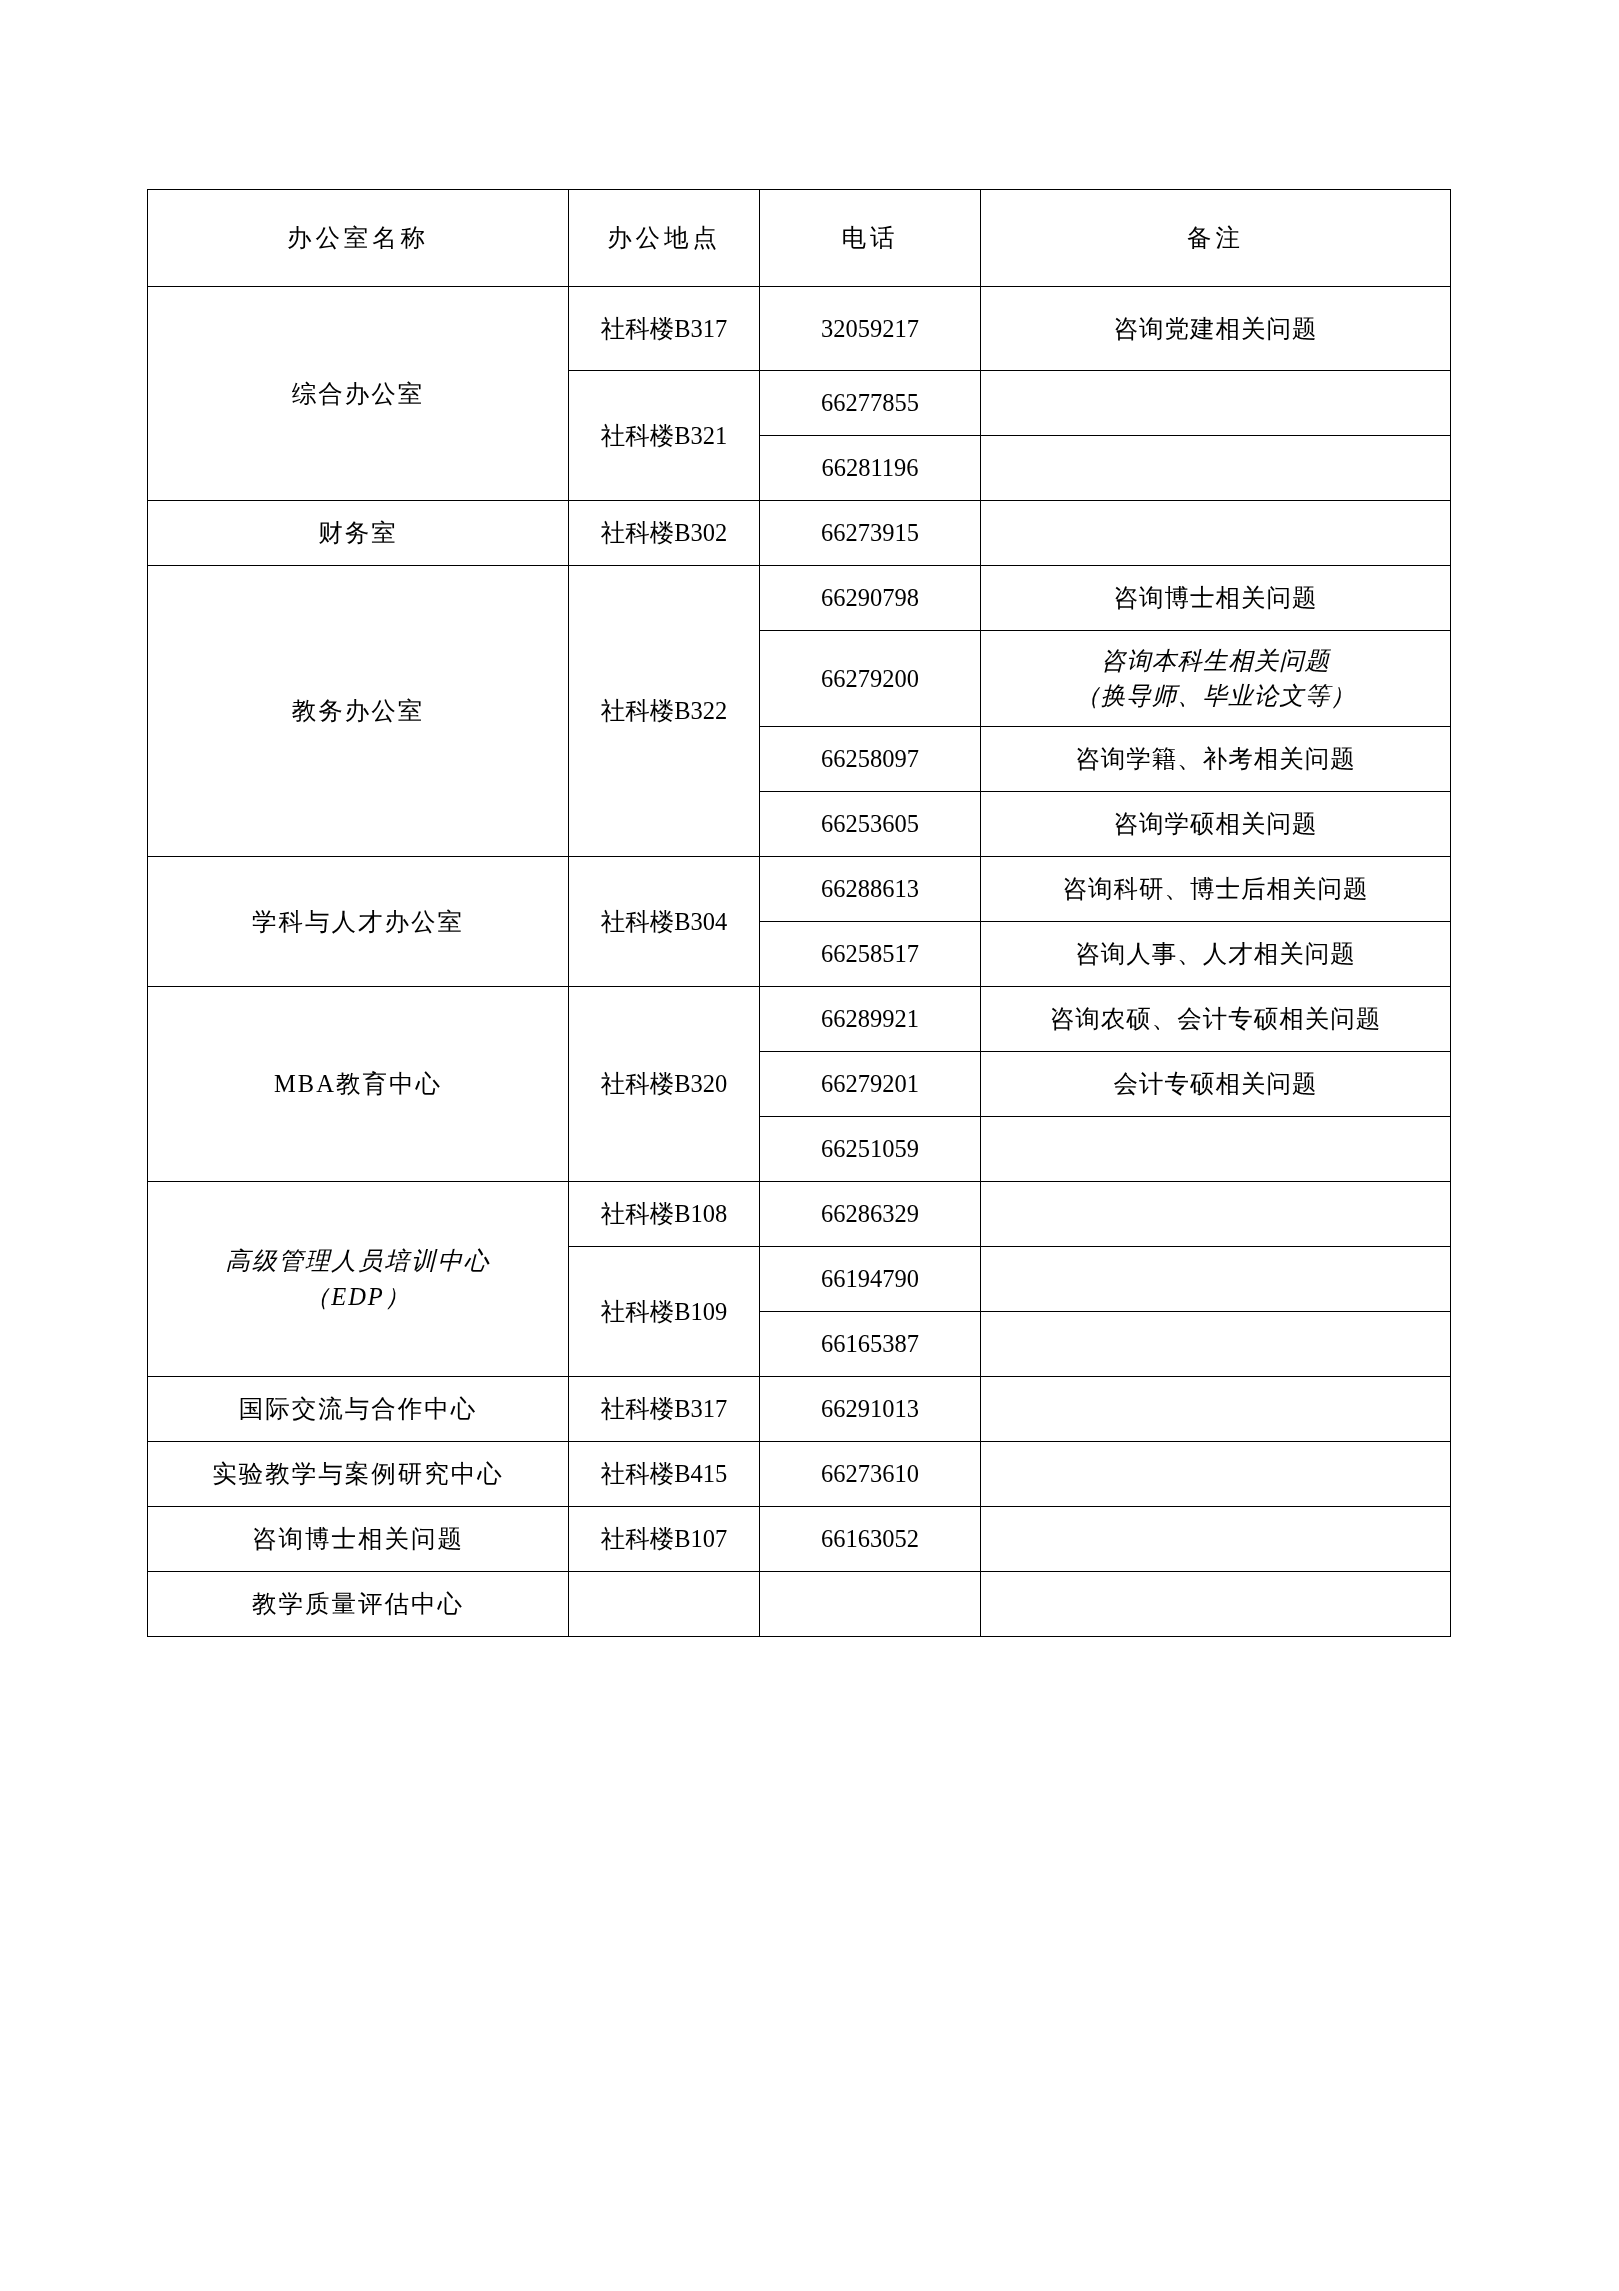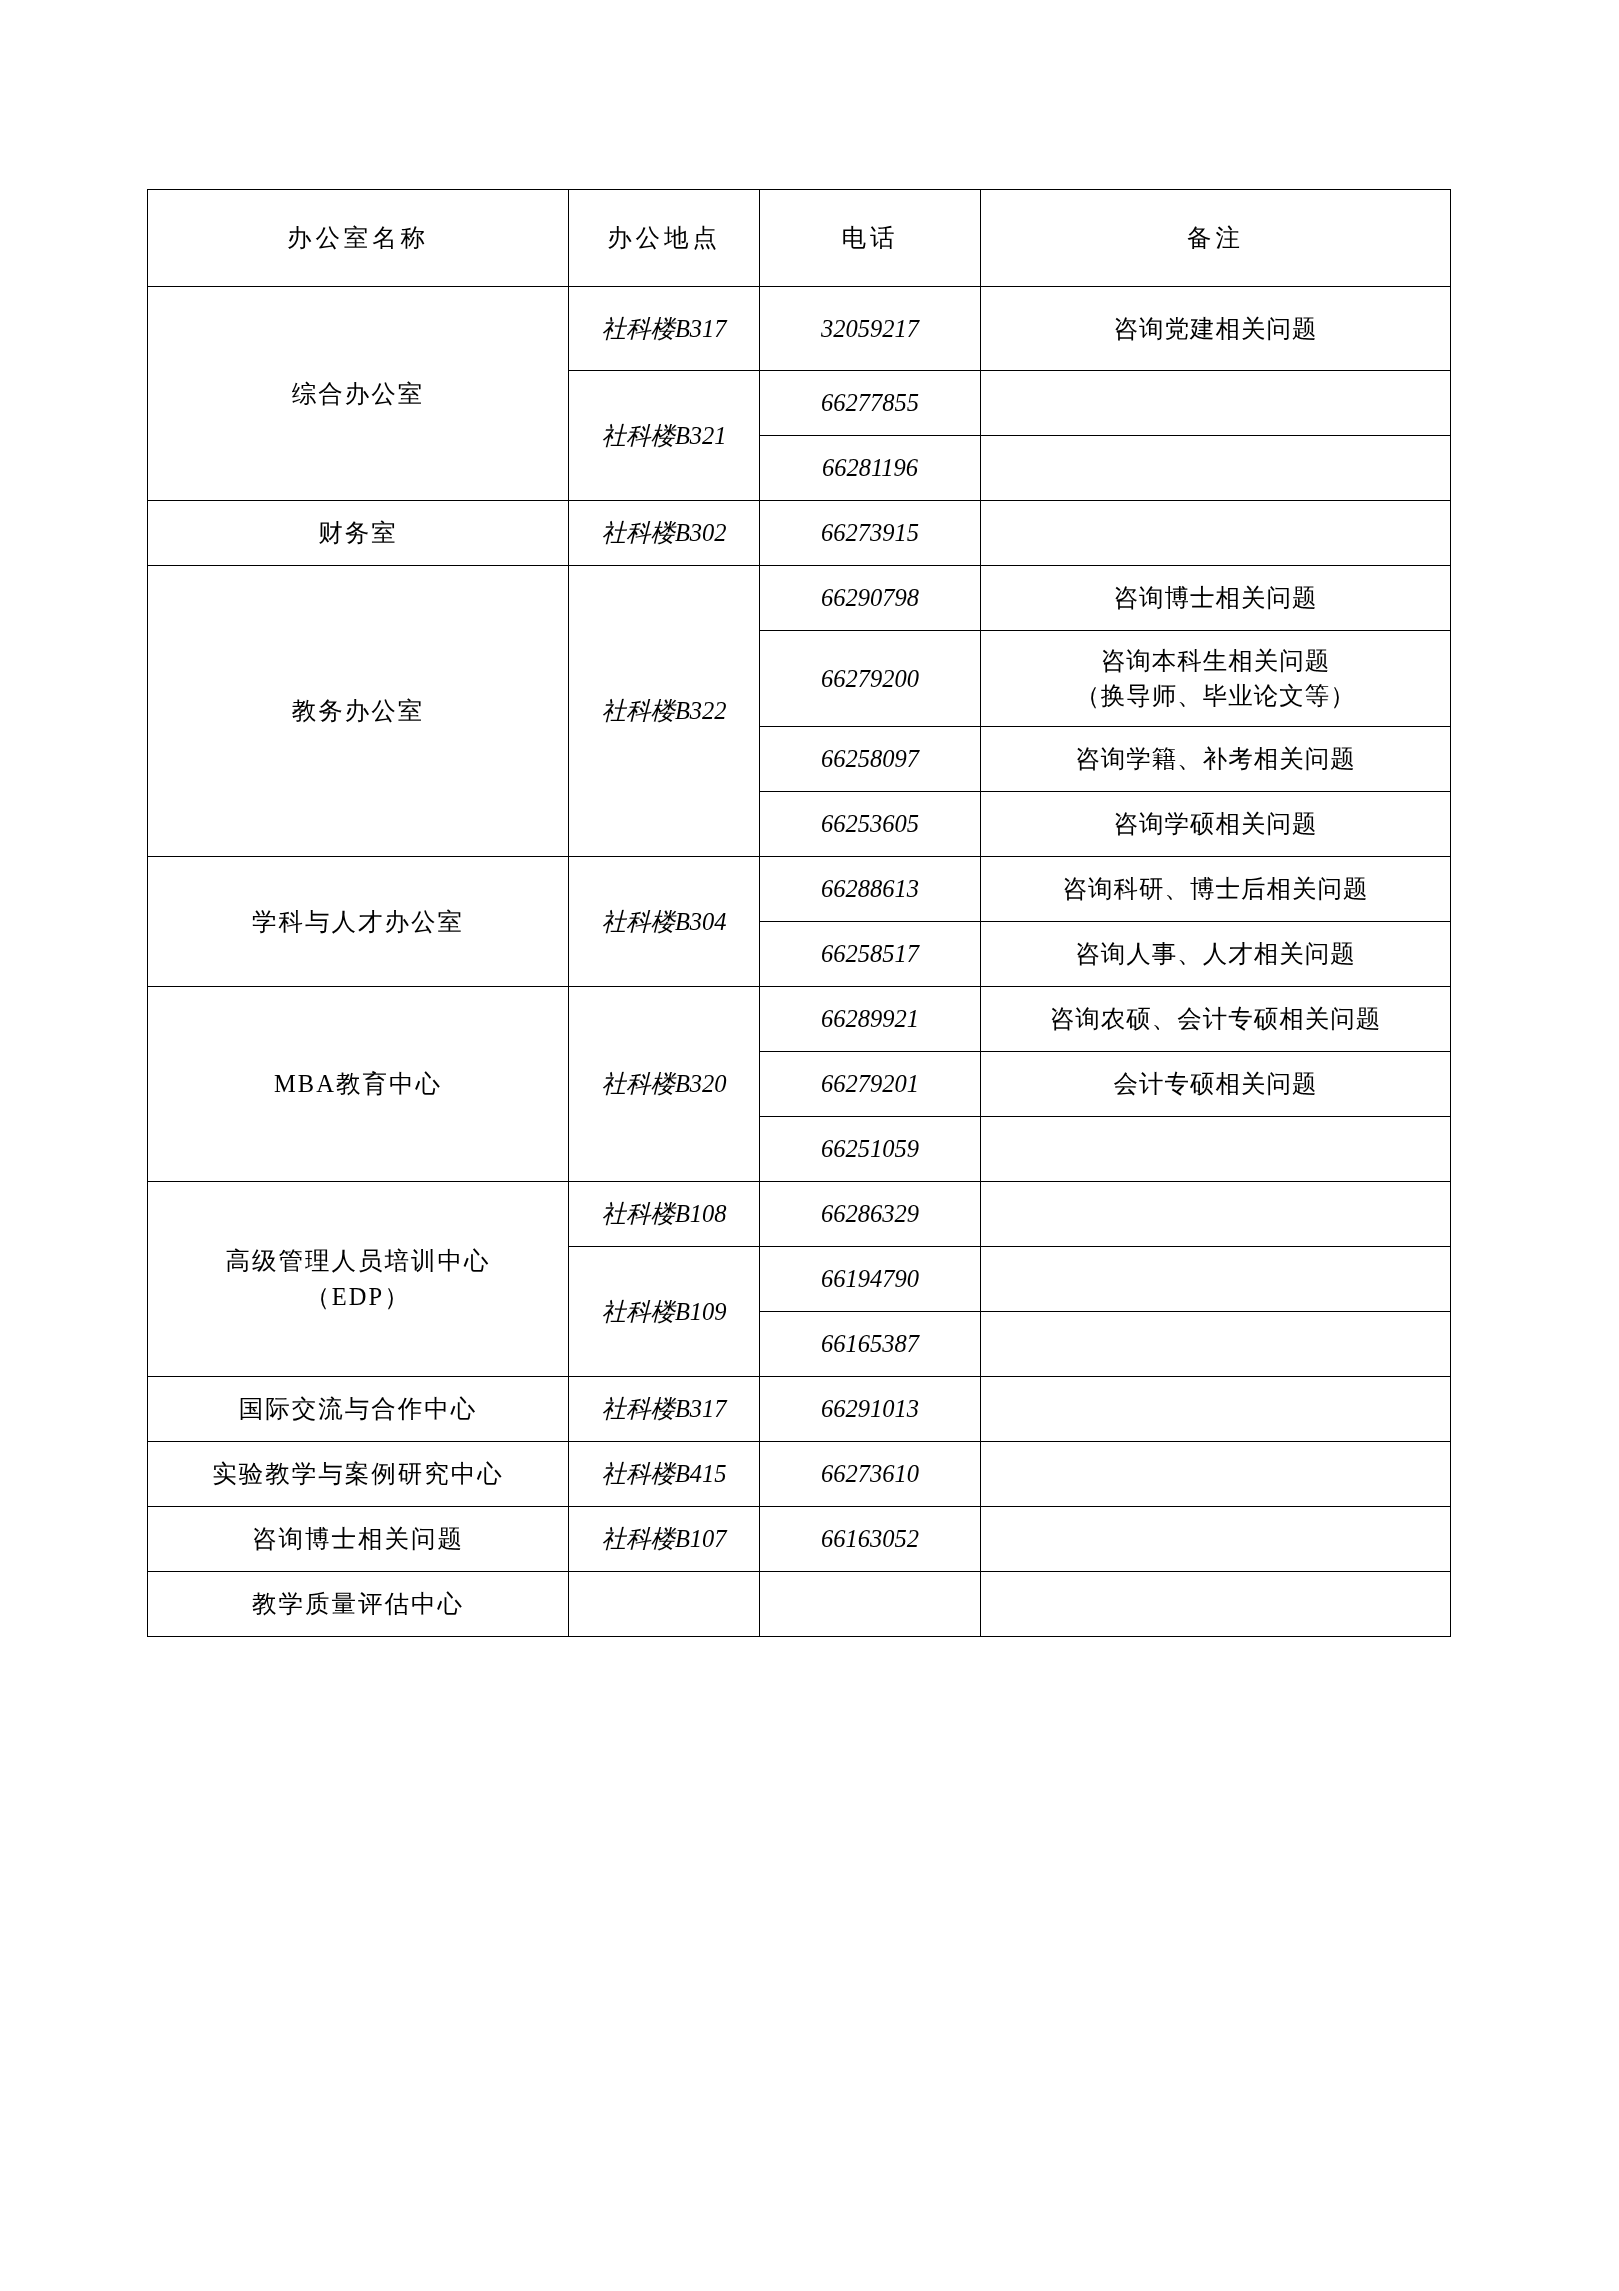--- a/index.html
+++ b/index.html
@@ -48,27 +48,27 @@
   }
   .r-h1 { height: 84px; }
   .r-h2 { height: 65px; }
   .r-h3 { height: 96px; }
 
   .cell-name {
     letter-spacing: 2px;
   }
   .cell-place, .cell-phone {
     letter-spacing: 0px;
-    font-style: italic;
   }
   .cell-remark {
     letter-spacing: 1px;
   }
   .two-line {
     line-height: 1.42;
+    font-style: italic;
   }
   .nowrap { white-space: nowrap; }
 </style>
 </head>
 <body>
 
 <div class="page">
 
   <table class="doc-table">
     <colgroup>

